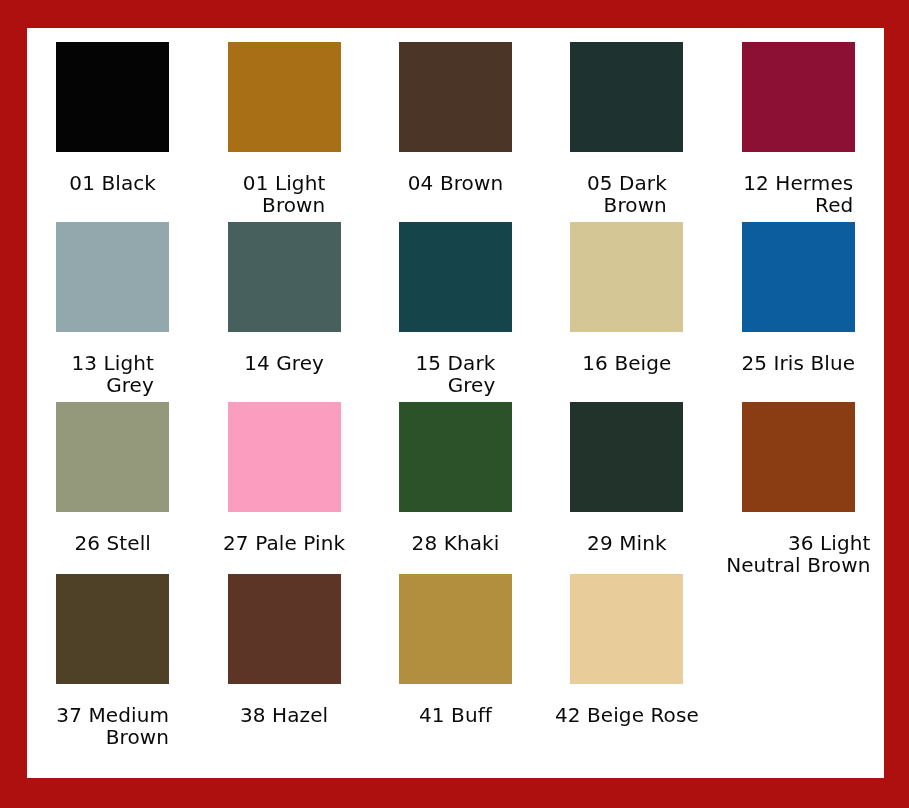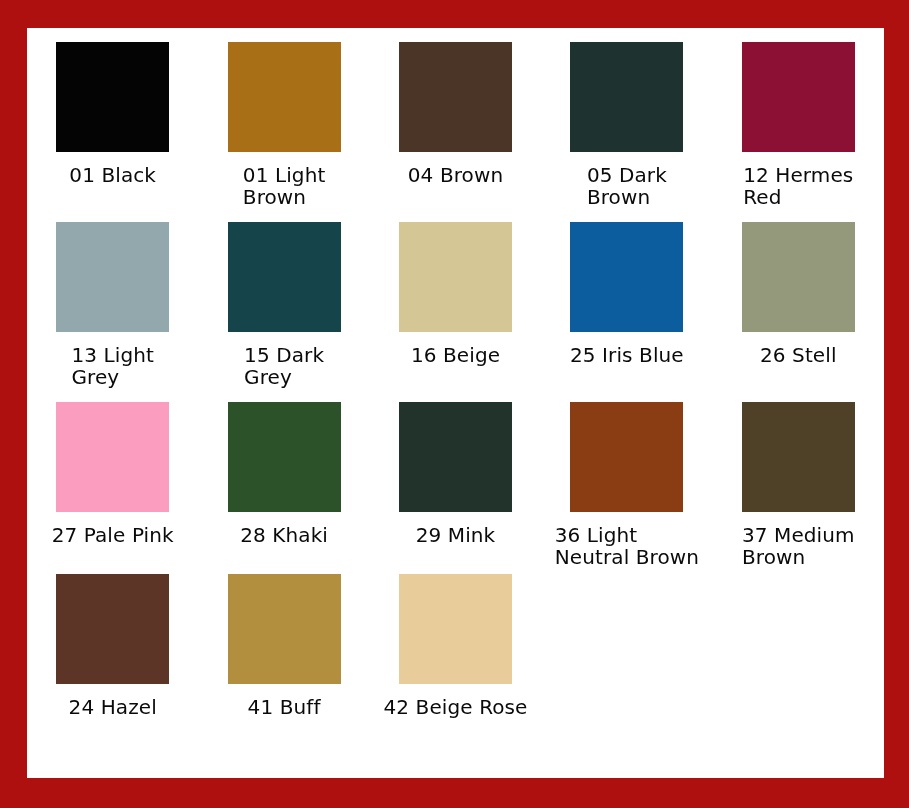--- a/index.html
+++ b/index.html
@@ -44,25 +44,25 @@
     align-items: center;
   }
 
   .swatch-chip {
     width: 113px;
     height: 110px;
     flex: 0 0 auto;
   }
 
   .swatch-label {
-    margin-top: 12px;
+    margin-top: 20px;
     font-size: 20px;
     line-height: 22px;
     color: #0a0a0a;
-    text-align: left;
+    text-align: right;
     letter-spacing: 0.1px;
     max-width: 160px;
     font-weight: 400;
   }
 
   
   .swatch-grid-row4 .swatch-label {
     max-width: 180px;
   }
 </style>
@@ -109,20 +109,27 @@
       </div>
     </div>
     <div class="swatch-cell">
       <div class="swatch-chip" style="background-color: rgb(147, 168, 173);"></div>
       <div class="swatch-label">
         <span>13 Light</span><br>
         <span>Grey</span>
       </div>
     </div>
     <div class="swatch-cell">
+      <div class="swatch-chip" style="background-color: rgb(71, 96, 94);"></div>
+      <div class="swatch-label">
+        <span>14 Grey</span>
+        
+      </div>
+    </div>
+    <div class="swatch-cell">
       <div class="swatch-chip" style="background-color: rgb(21, 69, 75);"></div>
       <div class="swatch-label">
         <span>15 Dark</span><br>
         <span>Grey</span>
       </div>
     </div>
     <div class="swatch-cell">
       <div class="swatch-chip" style="background-color: rgb(213, 199, 149);"></div>
       <div class="swatch-label">
         <span>16 Beige</span>
@@ -176,21 +183,21 @@
     <div class="swatch-cell swatch-grid-row4">
       <div class="swatch-chip" style="background-color: rgb(79, 64, 40);"></div>
       <div class="swatch-label">
         <span>37 Medium</span><br>
         <span>Brown</span>
       </div>
     </div>
     <div class="swatch-cell swatch-grid-row4">
       <div class="swatch-chip" style="background-color: rgb(92, 53, 38);"></div>
       <div class="swatch-label">
-        <span>24 Hazel</span>
+        <span>38 Hazel</span>
         
       </div>
     </div>
     <div class="swatch-cell swatch-grid-row4">
       <div class="swatch-chip" style="background-color: rgb(178, 143, 62);"></div>
       <div class="swatch-label">
         <span>41 Buff</span>
         
       </div>
     </div>

